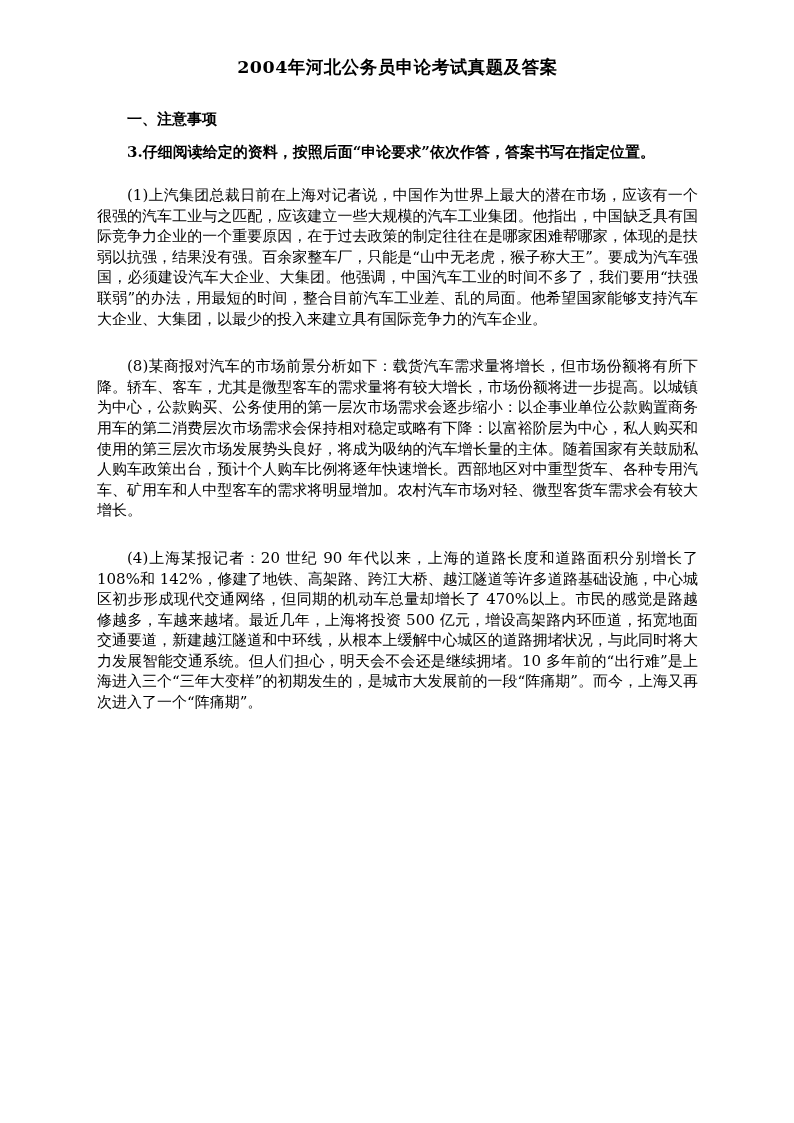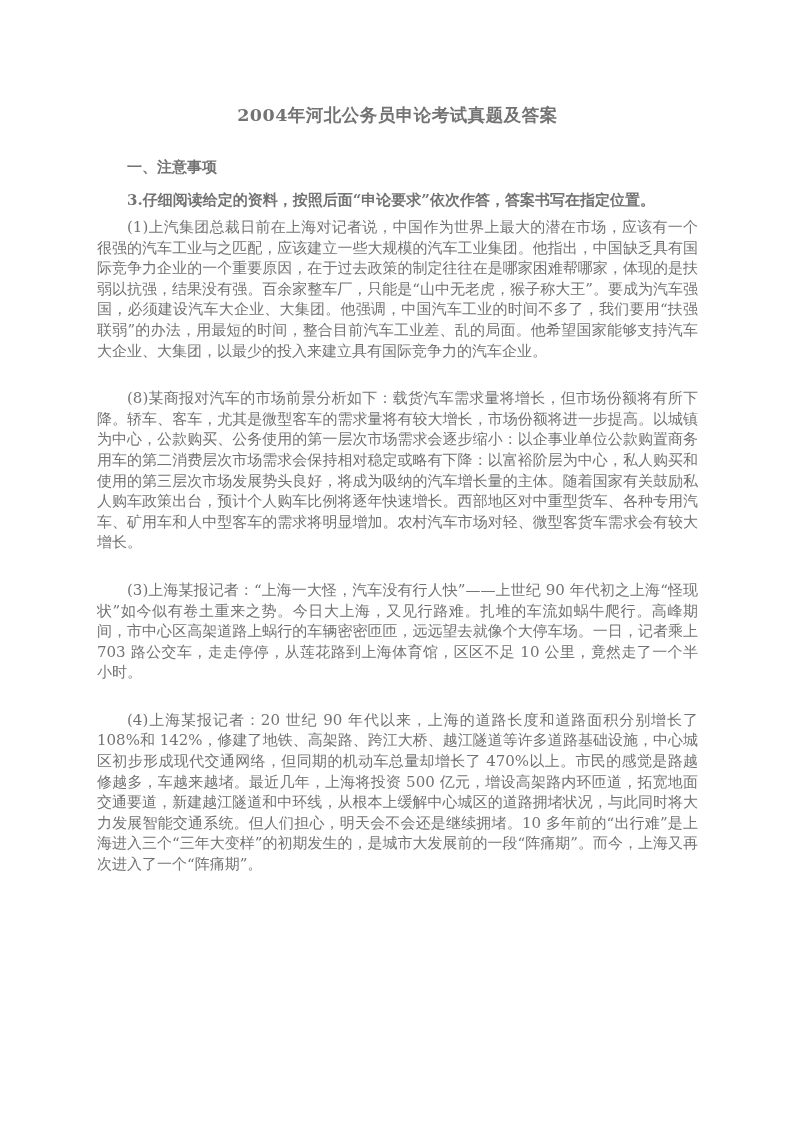--- a/index.html
+++ b/index.html
@@ -7,23 +7,23 @@
     padding: 0;
     background: #ffffff;
   }
   .page {
     position: relative;
     width: 794px;
     height: 1123px;
     margin: 0 auto;
     background: #ffffff;
     box-sizing: border-box;
-    padding: 103px 96px 0 97px;
+    padding: 55px 96px 0 97px;
     font-family: "DejaVu Serif", "Liberation Serif", serif;
-    color: #737373;
+    color: #000000;
     overflow: hidden;
   }
   .doc-title {
     margin: 0 0 24px 0;
     text-align: center;
     font-size: 17.5px;
     font-weight: bold;
     letter-spacing: 0.5px;
   }
   .notice-block p {
@@ -31,20 +31,21 @@
     font-size: 15px;
     line-height: 33px;
     text-indent: 2em;
     text-align: justify;
     font-weight: bold;
   }
   .section-heading {
     font-weight: normal;
   }
   .materials-block {
+    margin-top: 16px;
   }
   .materials-block p {
     margin: 0 0 27px 0;
     font-size: 15px;
     line-height: 20.6px;
     text-indent: 2em;
     text-align: justify;
   }
 </style>
 </head>
@@ -55,17 +56,16 @@
   <h1 class="doc-title">2004年河北公务员申论考试真题及答案</h1>
 
   <div class="notice-block">
     <p class="section-heading">一、注意事项</p>
     <p>3.仔细阅读给定的资料，按照后面“申论要求”依次作答，答案书写在指定位置。</p>
   </div>
 
   <div class="materials-block">
     <p>(1)上汽集团总裁日前在上海对记者说，中国作为世界上最大的潜在市场，应该有一个很强的汽车工业与之匹配，应该建立一些大规模的汽车工业集团。他指出，中国缺乏具有国际竞争力企业的一个重要原因，在于过去政策的制定往往在是哪家困难帮哪家，体现的是扶弱以抗强，结果没有强。百余家整车厂，只能是“山中无老虎，猴子称大王”。要成为汽车强国，必须建设汽车大企业、大集团。他强调，中国汽车工业的时间不多了，我们要用“扶强联弱”的办法，用最短的时间，整合目前汽车工业差、乱的局面。他希望国家能够支持汽车大企业、大集团，以最少的投入来建立具有国际竞争力的汽车企业。</p>
     <p>(8)某商报对汽车的市场前景分析如下：载货汽车需求量将增长，但市场份额将有所下降。轿车、客车，尤其是微型客车的需求量将有较大增长，市场份额将进一步提高。以城镇为中心，公款购买、公务使用的第一层次市场需求会逐步缩小：以企事业单位公款购置商务用车的第二消费层次市场需求会保持相对稳定或略有下降：以富裕阶层为中心，私人购买和使用的第三层次市场发展势头良好，将成为吸纳的汽车增长量的主体。随着国家有关鼓励私人购车政策出台，预计个人购车比例将逐年快速增长。西部地区对中重型货车、各种专用汽车、矿用车和人中型客车的需求将明显增加。农村汽车市场对轻、微型客货车需求会有较大增长。</p>
-    <p>(3)上海某报记者：“上海一大怪，汽车没有行人快”——上世纪 90 年代初之上海“怪现状”如今似有卷土重来之势。今日大上海，又见行路难。扎堆的车流如蜗牛爬行。高峰期间，市中心区高架道路上蜗行的车辆密密匝匝，远远望去就像个大停车场。一日，记者乘上 703 路公交车，走走停停，从莲花路到上海体育馆，区区不足 10 公里，竟然走了一个半小时。</p>
     <p>(4)上海某报记者：20 世纪 90 年代以来，上海的道路长度和道路面积分别增长了 108%和 142%，修建了地铁、高架路、跨江大桥、越江隧道等许多道路基础设施，中心城区初步形成现代交通网络，但同期的机动车总量却增长了 470%以上。市民的感觉是路越修越多，车越来越堵。最近几年，上海将投资 500 亿元，增设高架路内环匝道，拓宽地面交通要道，新建越江隧道和中环线，从根本上缓解中心城区的道路拥堵状况，与此同时将大力发展智能交通系统。但人们担心，明天会不会还是继续拥堵。10 多年前的“出行难”是上海进入三个“三年大变样”的初期发生的，是城市大发展前的一段“阵痛期”。而今，上海又再次进入了一个“阵痛期”。</p>
   </div>
 
 </div>
 
 </body></html>

